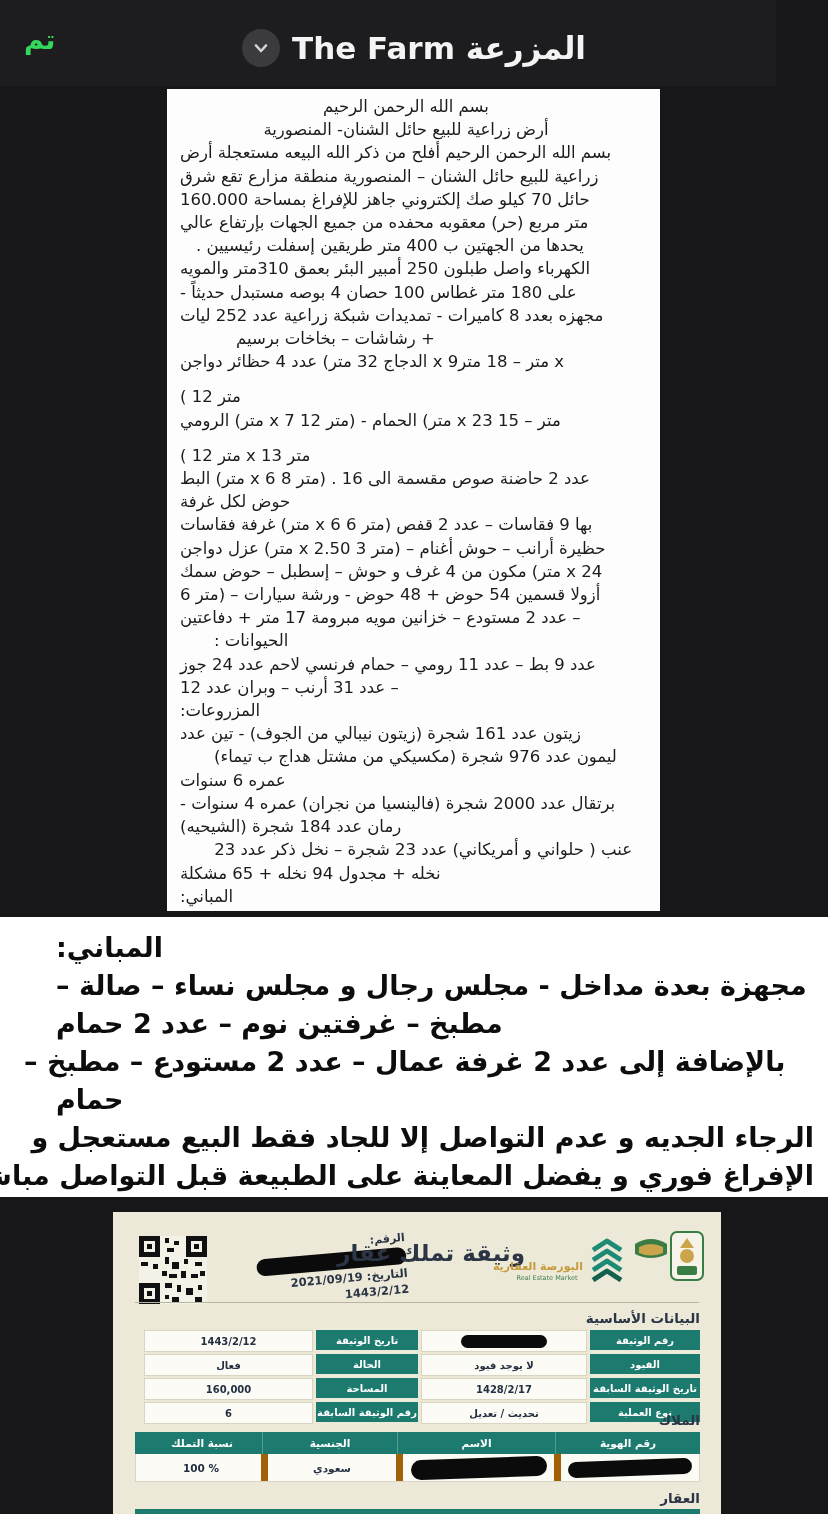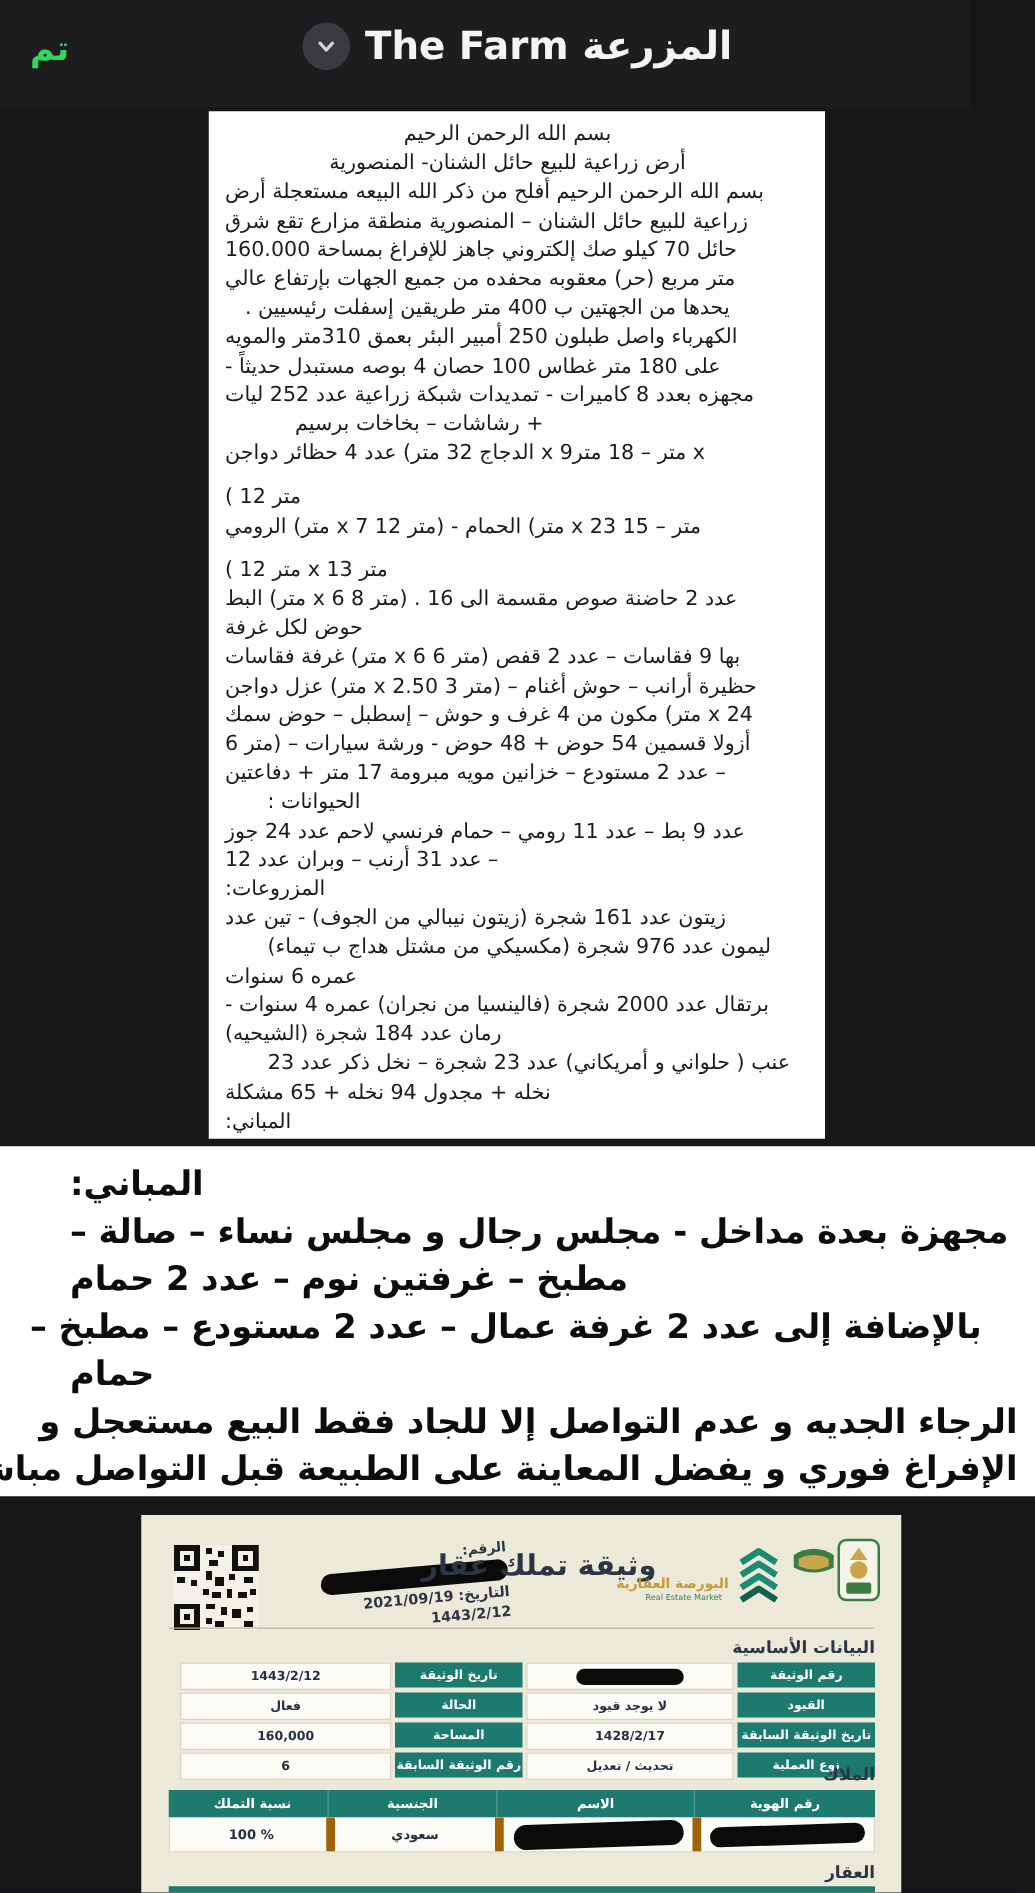--- a/index.html
+++ b/index.html
@@ -5,21 +5,21 @@
   html,body{margin:0;padding:0;}
   body{
     width:828px;height:1514px;overflow:hidden;position:relative;
     background:#17171a;
     font-family:"DejaVu Sans","Liberation Sans",sans-serif;
     -webkit-font-smoothing:antialiased;
   }
   
   .app-header{position:absolute;left:0;top:0;width:776px;height:86px;background:#1d1d20;}
   .done-btn{position:absolute;left:24px;top:24px;font-size:27px;font-weight:700;color:#34d65c;cursor:pointer;}
-  .title-wrap{position:absolute;left:0;top:18px;width:828px;display:flex;justify-content:center;align-items:center;gap:12px;}
+  .title-wrap{position:absolute;left:0;top:29px;width:828px;display:flex;justify-content:center;align-items:center;gap:12px;}
   .chev-circle{width:38px;height:38px;border-radius:50%;background:#3b3b3f;display:flex;align-items:center;justify-content:center;flex:0 0 auto;}
   .chat-title{font-size:31px;font-weight:700;color:#f4f4f5;direction:rtl;white-space:nowrap;}
   
   .doc1{position:absolute;left:167px;top:89px;width:493px;height:822px;background:#fdfdfd;box-sizing:border-box;padding:6px 28px 4px 13px;}
   .doc1 .ln{direction:rtl;text-align:left;font-size:16.5px;line-height:23.2px;color:#1b1b1b;white-space:nowrap;}
   .doc1 .ln:nth-child(1),.doc1 .ln:nth-child(2){text-align:center;}
   .doc1 .ln:nth-child(13),.doc1 .ln:nth-child(15){direction:ltr;margin-top:12px;}
   .doc1 .ln:nth-child(7){margin-left:16px;}
   .doc1 .ln:nth-child(11){margin-left:56px;}
   .doc1 .ln:nth-child(23){margin-left:34px;}

